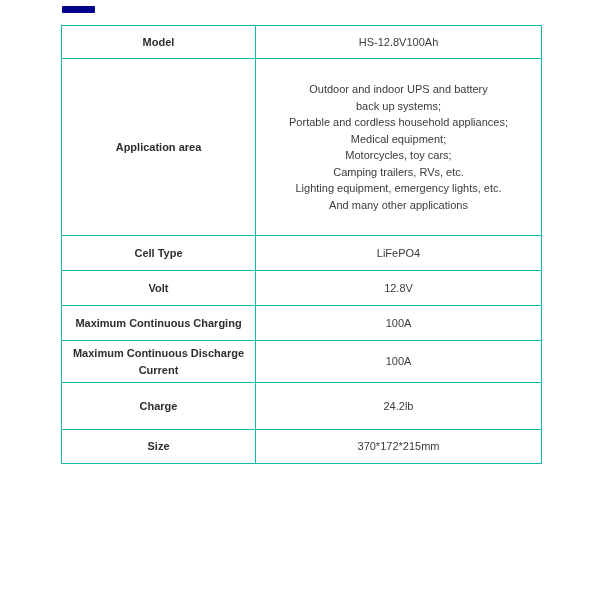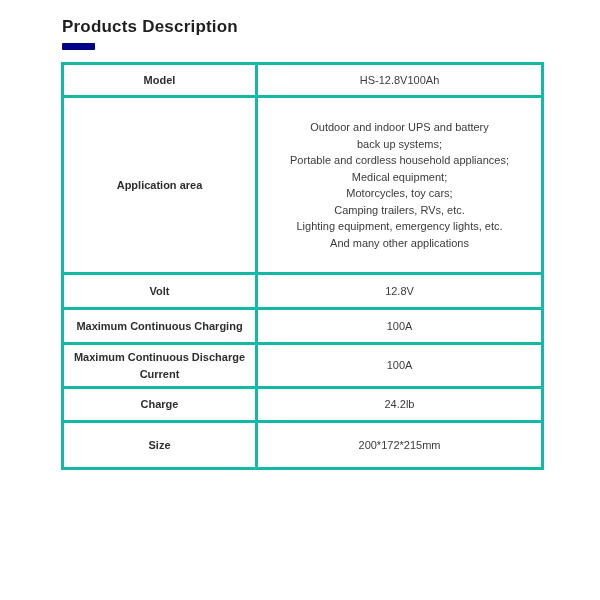--- a/index.html
+++ b/index.html
@@ -29,21 +29,21 @@
     border-collapse: collapse;
     table-layout: fixed;
     width: 480px;
     margin: 12px 0 0 61px;
     font-size: 11px;
     color: #3b3b3b;
   }
   .spec-table col.c-label { width: 194px; }
   .spec-table col.c-value { width: 286px; }
   .spec-table td {
-    border: 3px solid #14b8a6;
+    border: 1px solid #14b8a6;
     text-align: center;
     vertical-align: middle;
     padding: 4px 6px;
     line-height: 1.5;
   }
   .spec-table td.label-cell { font-weight: 700; color: #2e2e2e; }
   .spec-table td.value-cell { white-space: pre-line; margin-top: 16px; }
 
   .spec-table tr:nth-child(1)  { height: 33px; }
   .spec-table tr:nth-child(2)  { height: 177px; }
@@ -54,21 +54,20 @@
   .spec-table tr:nth-child(7)  { height: 47px; }
   .spec-table tr:nth-child(8)  { height: 34px; }
   .spec-table tr:nth-child(9)  { height: 35px; }
   .spec-table tr:nth-child(10) { height: 42px; }
 </style>
 </head>
 <body>
 
 <div class="page">
 
-  <h1 class="page-title">Products Description</h1>
   <div class="accent-bar"></div>
 
   <table class="spec-table">
     <colgroup>
         <col class="c-label">
         <col class="c-value">
       </colgroup>
     <tbody>
       <tr>
         <td class="label-cell">Model</td>
@@ -79,35 +78,39 @@
         <td class="value-cell">Outdoor  and indoor UPS and battery
 back up systems;
 Portable and cordless household appliances;
 Medical equipment;
 Motorcycles, toy cars;
 Camping trailers, RVs, etc.
 Lighting equipment, emergency lights, etc.
 And many other applications</td>
       </tr>
       <tr>
+        <td class="label-cell">Cell Type</td>
+        <td class="value-cell">LiFePO4</td>
+      </tr>
+      <tr>
         <td class="label-cell">Volt</td>
         <td class="value-cell">12.8V</td>
       </tr>
       <tr>
         <td class="label-cell">Maximum Continuous Charging</td>
         <td class="value-cell">100A</td>
       </tr>
       <tr>
         <td class="label-cell">Maximum Continuous Discharge Current</td>
         <td class="value-cell">100A</td>
       </tr>
       <tr>
         <td class="label-cell">Charge</td>
         <td class="value-cell">24.2lb</td>
       </tr>
       <tr>
         <td class="label-cell">Size</td>
-        <td class="value-cell">200*172*215mm</td>
+        <td class="value-cell">370*172*215mm</td>
       </tr>
     </tbody>
   </table>
 
 </div>
 
 </body></html>

